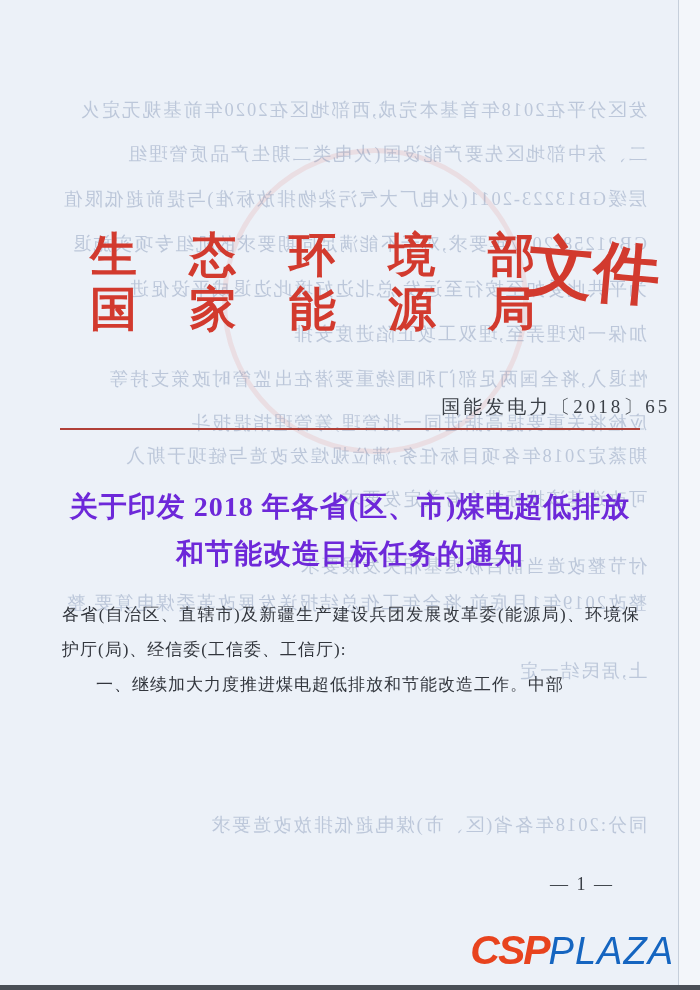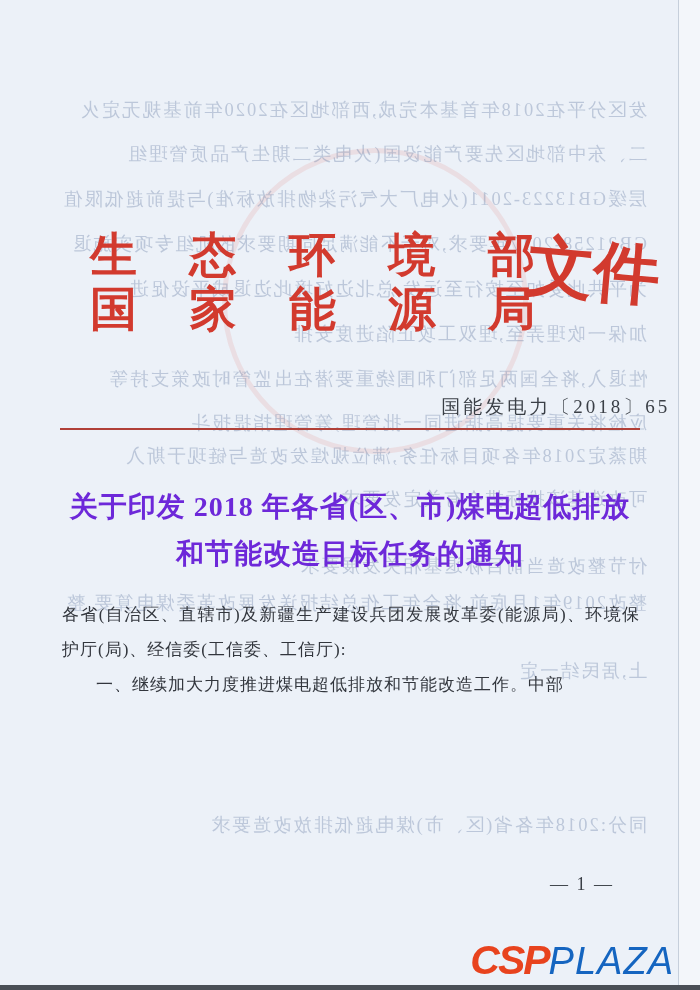--- a/index.html
+++ b/index.html
@@ -62,21 +62,21 @@
     font-size:17px;line-height:35px;text-align:justify;
     color:#32363d;letter-spacing:1px;
   }
   .body-text p{margin:0;}
   .body-text p.indent{text-indent:2em;}
   .page-num{
     position:absolute;top:874px;right:86px;
     font-size:18px;letter-spacing:2px;color:#3a3f46;
   }
   .watermark{
-    position:absolute;right:26px;bottom:6px;
+    position:absolute;right:26px;bottom:16px;
     font-style:italic;white-space:nowrap;
     font-family:"Liberation Sans","DejaVu Sans",sans-serif;
   }
   .wm-csp{
     font-size:41px;font-weight:900;color:#e8431e;letter-spacing:-2px;
   }
   .wm-plaza{
     font-size:38px;font-weight:500;color:#1565c0;letter-spacing:1px;
   }
 </style>

